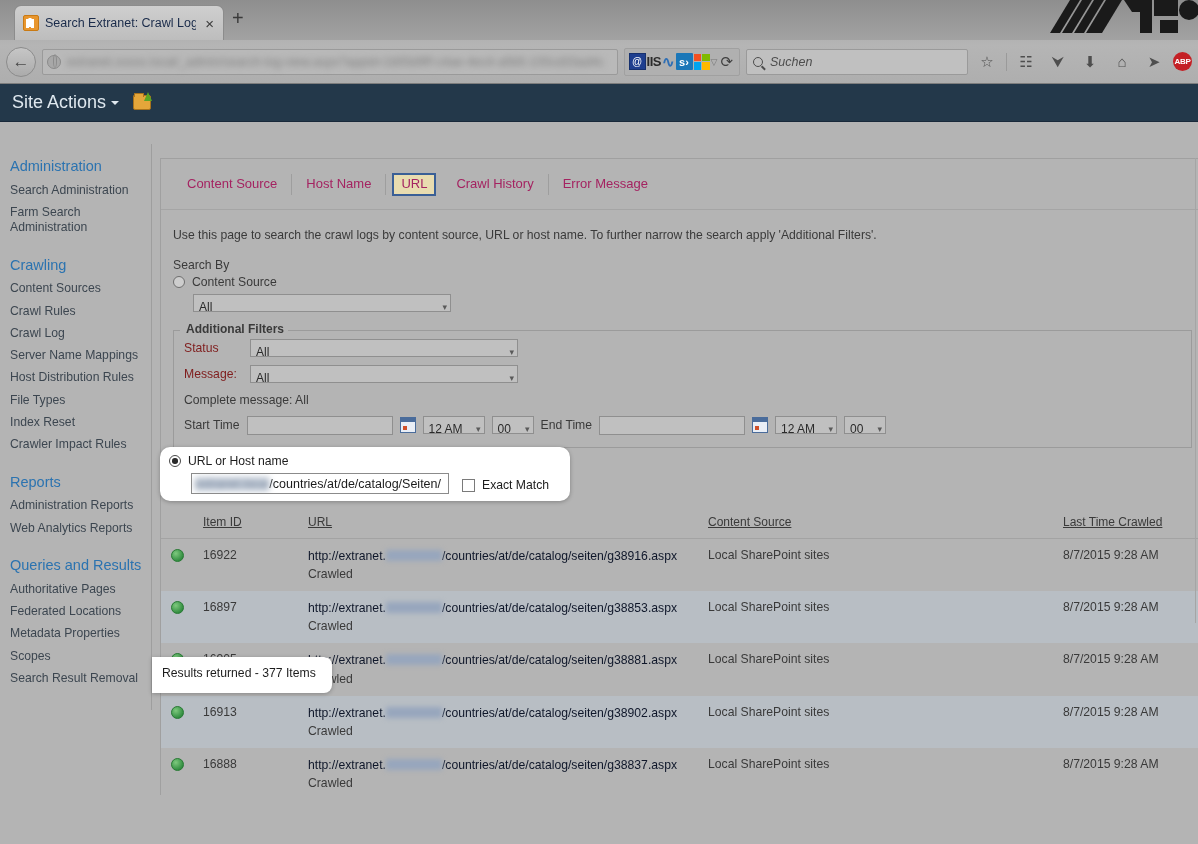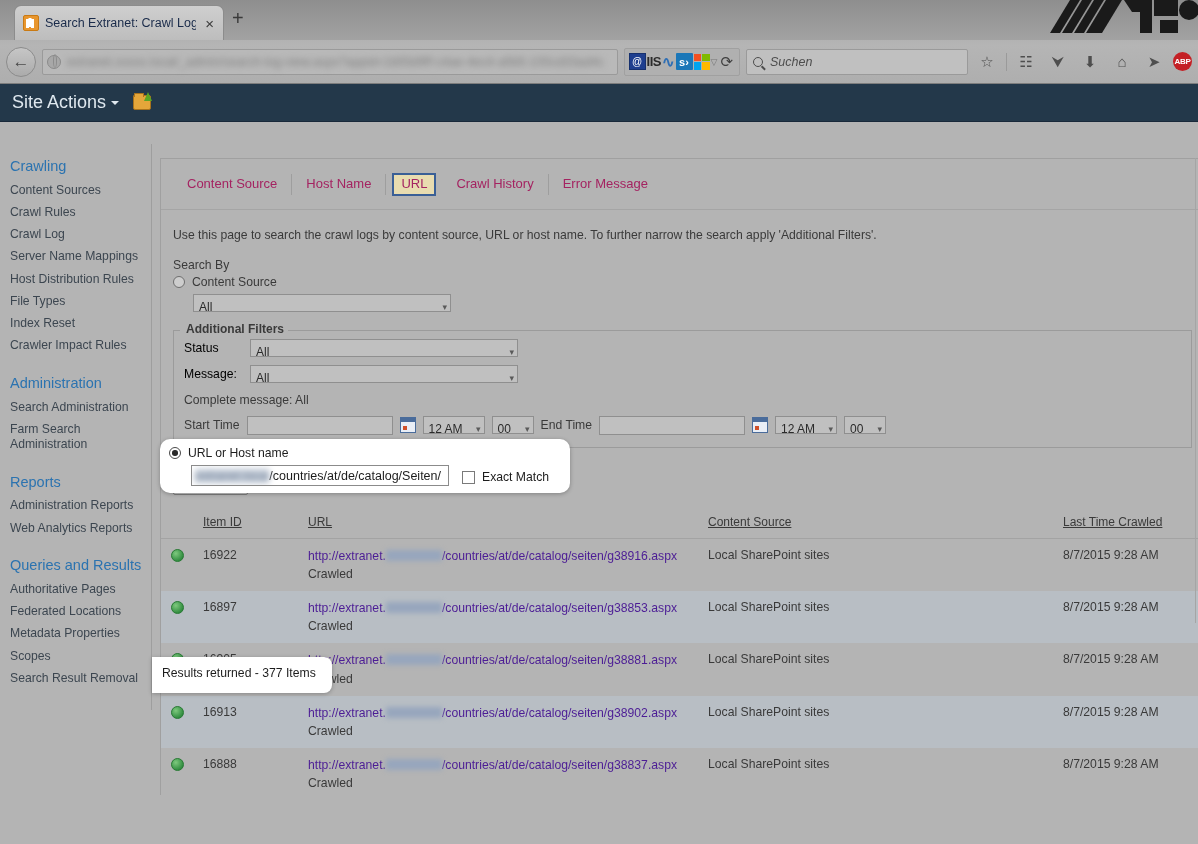--- a/index.html
+++ b/index.html
@@ -406,21 +406,21 @@
   .sel-caret { font-size: 9px; color: #5a5a5a; }
 
   #content-source-select {
     width: 258px;
     margin: 5px 0 0 32px;
   }
 
   
   #url-callout {
     position: absolute;
-    left: 8px; top: 295px;
+    left: 8px; top: 303px;
     width: 410px;
     height: 54px;
     background: #ffffff;
     border-radius: 10px;
     box-shadow: 0 1px 4px rgba(0,0,0,.28);
     z-index: 5;
     padding: 7px 0 0 9px;
   }
   #url-callout .radio { border-color:#4a4a4a; background:#fff; }
   #url-callout .radio-label { color:#1d1d1d; }
@@ -483,21 +483,21 @@
   }
   #af-top-left { position:absolute; left:0; top:0; width:6px; height:1px; background:#9b9b9b;}
   #af-top-right { position:absolute; left:94px; right:0; top:0; height:1px; background:#9b9b9b;}
 
   .filter-row {
     display: flex;
     align-items: center;
     gap: 10px;
     padding: 8px 0 0 10px;
   }
-  .filter-label { font-size: 12.2px; color: #000000; width: 56px; flex: 0 0 auto; }
+  .filter-label { font-size: 12.2px; color: #7f1d1d; width: 56px; flex: 0 0 auto; }
   .filter-select { width: 268px; }
   #complete-message {
     font-size: 12.2px;
     color: #3a3a3a;
     padding: 10px 0 0 10px;
   }
   #time-row {
     display: flex;
     align-items: center;
     gap: 7px;
@@ -593,21 +593,21 @@
   .col-time { width: 141px; }
   .status-dot {
     width: 13px; height: 13px;
     border-radius: 50%;
     background: radial-gradient(circle at 35% 32%, #7ec97e, #2f8b3e 75%);
     border: 1px solid #2a7a36;
     margin-left: 10px;
     margin-top: 1px;
   }
   .url-link {
-    color: #4c1d95;
+    color: #0f172a;
     text-decoration: none;
     word-break: break-all;
     line-height: 1.33;
     cursor: pointer;
   }
   .url-blur-inline {
     display: inline-block;
     width: 56px;
     height: 11px;
     vertical-align: -1px;
@@ -699,35 +699,35 @@
   </div>
   <span class="folder-icon"></span>
 </div>
 <div id="gray-strip"></div>
 
 <div id="page-body">
 
   <div id="sidebar">
 
     <div class="nav-group">
+      <div class="nav-heading">Administration</div>
+      <div class="nav-item">Search Administration</div>
+      <div class="nav-item">Farm Search Administration</div>
+    </div>
+
+    <div class="nav-group">
       <div class="nav-heading">Crawling</div>
       <div class="nav-item">Content Sources</div>
       <div class="nav-item">Crawl Rules</div>
       <div class="nav-item">Crawl Log</div>
       <div class="nav-item">Server Name Mappings</div>
       <div class="nav-item">Host Distribution Rules</div>
       <div class="nav-item">File Types</div>
       <div class="nav-item">Index Reset</div>
       <div class="nav-item">Crawler Impact Rules</div>
-    </div>
-
-    <div class="nav-group">
-      <div class="nav-heading">Administration</div>
-      <div class="nav-item">Search Administration</div>
-      <div class="nav-item">Farm Search Administration</div>
     </div>
 
     <div class="nav-group">
       <div class="nav-heading">Reports</div>
       <div class="nav-item">Administration Reports</div>
       <div class="nav-item">Web Analytics Reports</div>
     </div>
 
     <div class="nav-group">
       <div class="nav-heading">Queries and Results</div>

